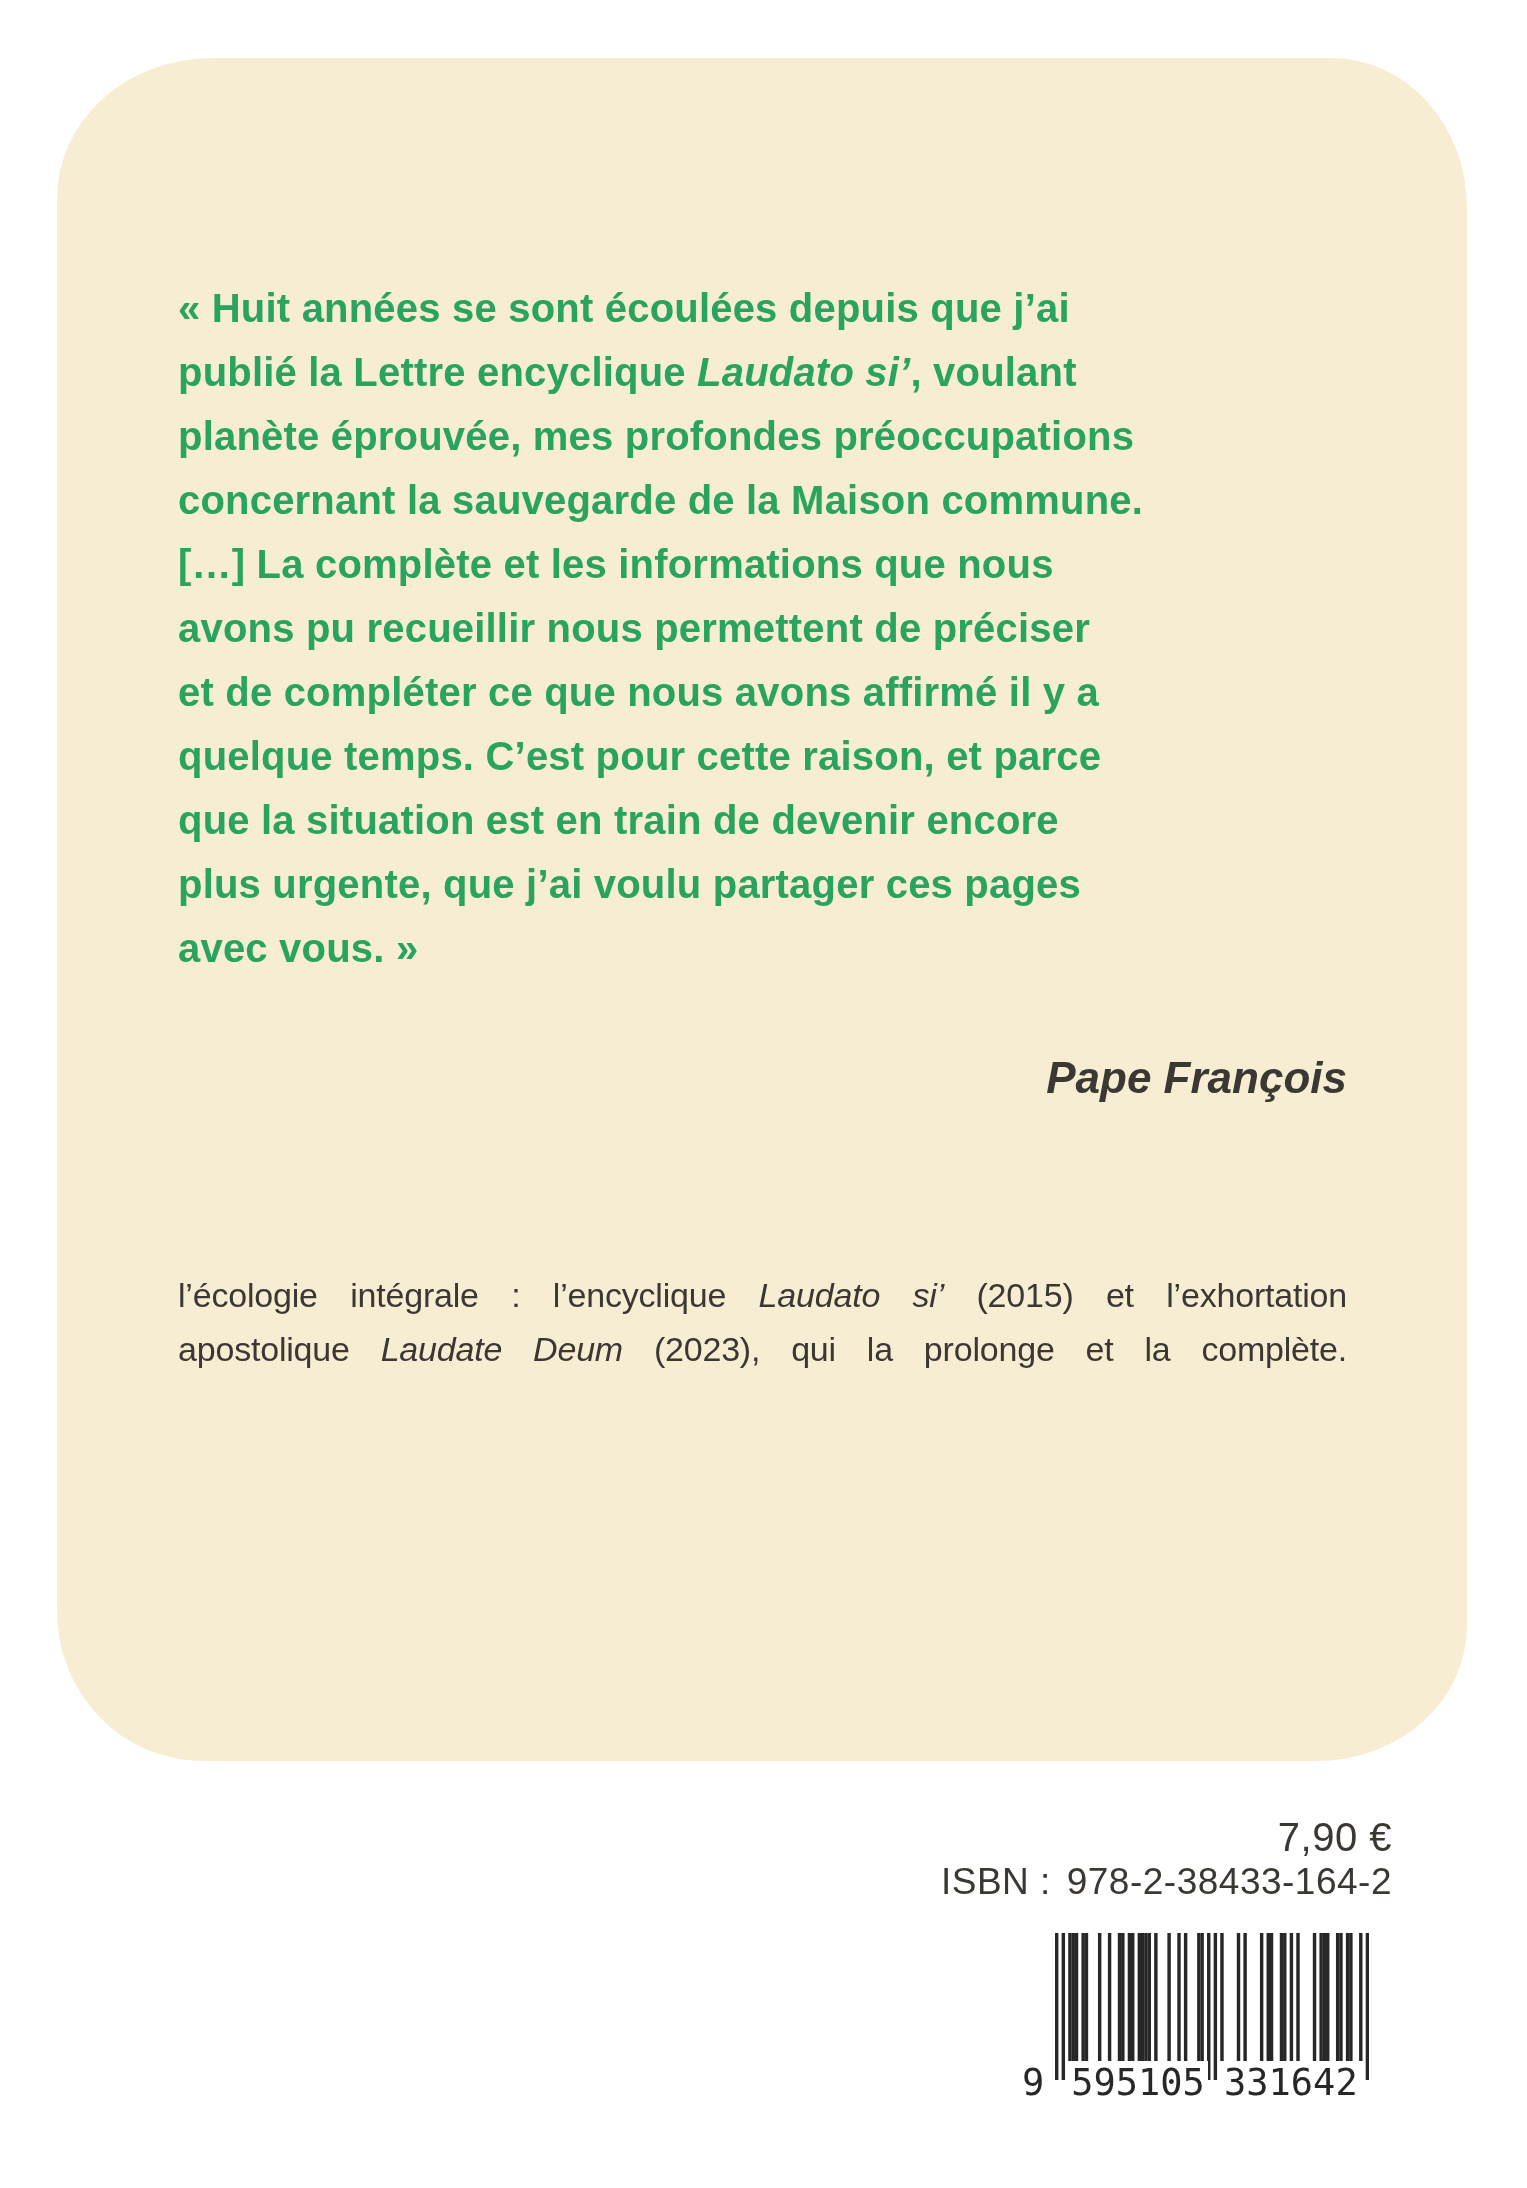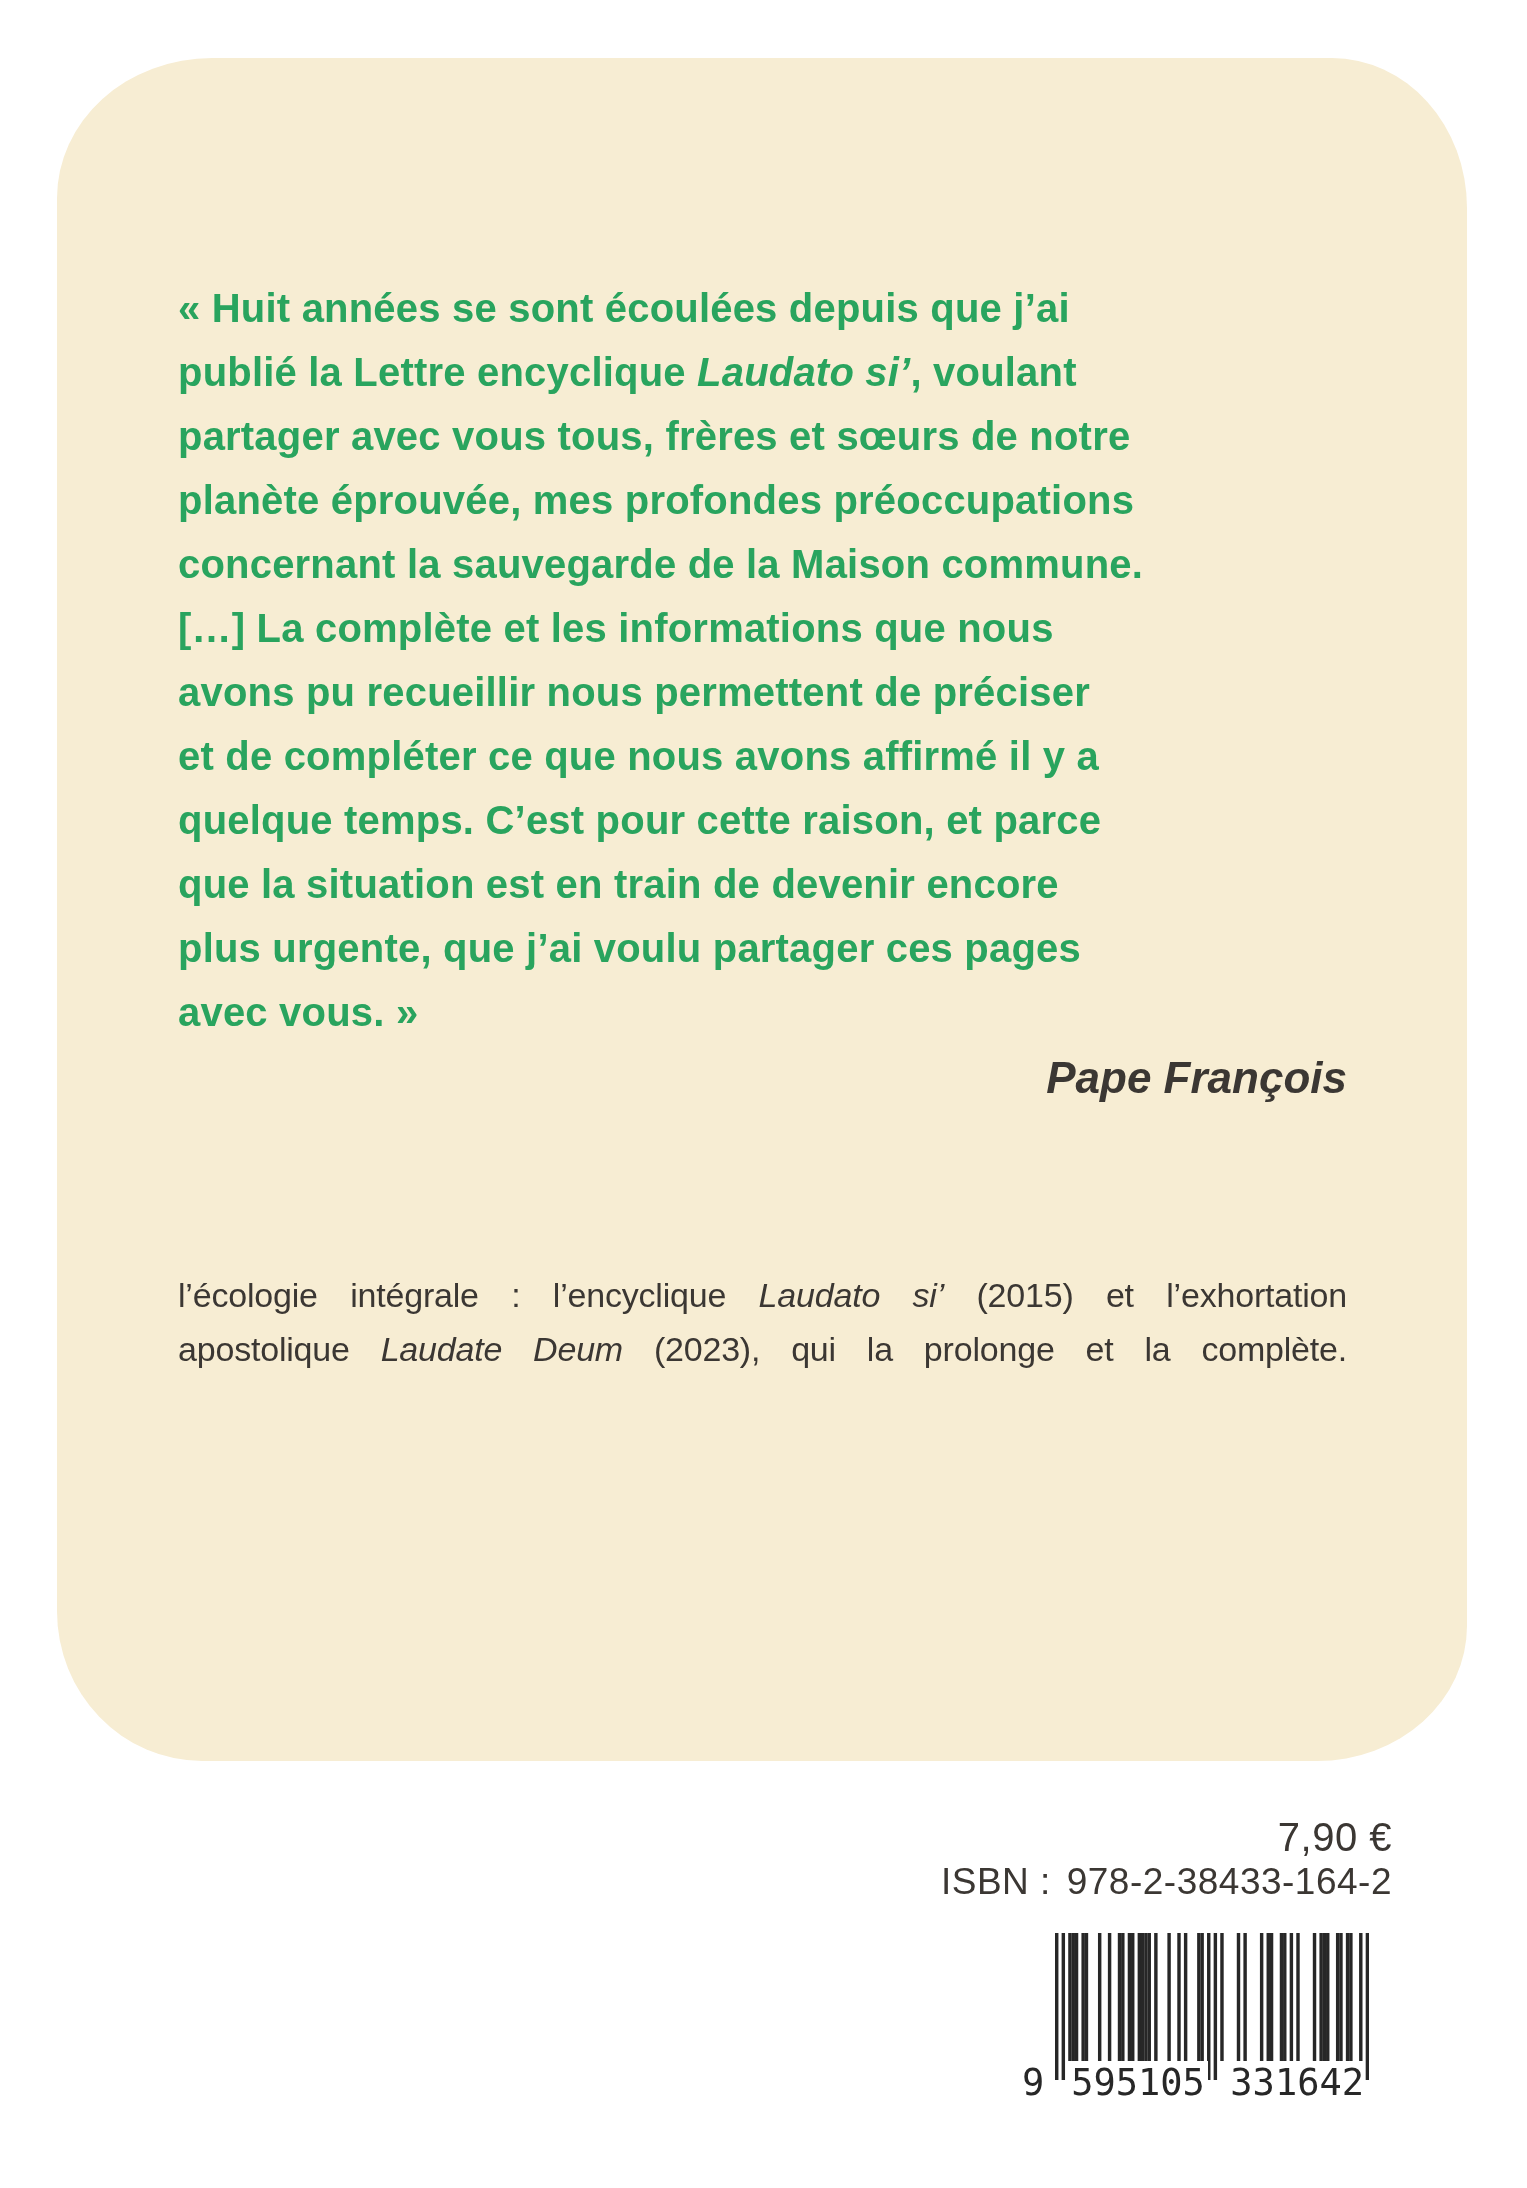--- a/index.html
+++ b/index.html
@@ -87,32 +87,31 @@
     position:absolute;
     top:148px;
     font-family:"DejaVu Sans Mono", monospace;
     font-size:37px;
     color:var(--barcode-ink,#272727);
     background:var(--panel-bg,#FFFFFF);
     line-height:44px;
   }
   .bc-first{left:4px;}
   .bc-left{left:50px;width:140px;text-align:center;}
-  .bc-right{left:206px;width:140px;text-align:right;}
+  .bc-right{left:206px;width:140px;text-align:left;}
 </style>
 </head>
 <body>
 
 <div class="page">
   <div class="card">
 
     <div class="quote">
       <div class="qline">« Huit années se sont écoulées depuis que j’ai</div>
       <div class="qline">publié la Lettre encyclique <i>Laudato si’</i>, voulant</div>
-      <div class="qline">partager avec vous tous, frères et sœurs de notre</div>
       <div class="qline">planète éprouvée, mes profondes préoccupations</div>
       <div class="qline">concernant la sauvegarde de la Maison commune.</div>
       <div class="qline">[…] La complète et les informations que nous</div>
       <div class="qline">avons pu recueillir nous permettent de préciser</div>
       <div class="qline">et de compléter ce que nous avons affirmé il y a</div>
       <div class="qline">quelque temps. C’est pour cette raison, et parce</div>
       <div class="qline">que la situation est en train de devenir encore</div>
       <div class="qline">plus urgente, que j’ai voulu partager ces pages</div>
       <div class="qline">avec vous. »</div>
     </div>

